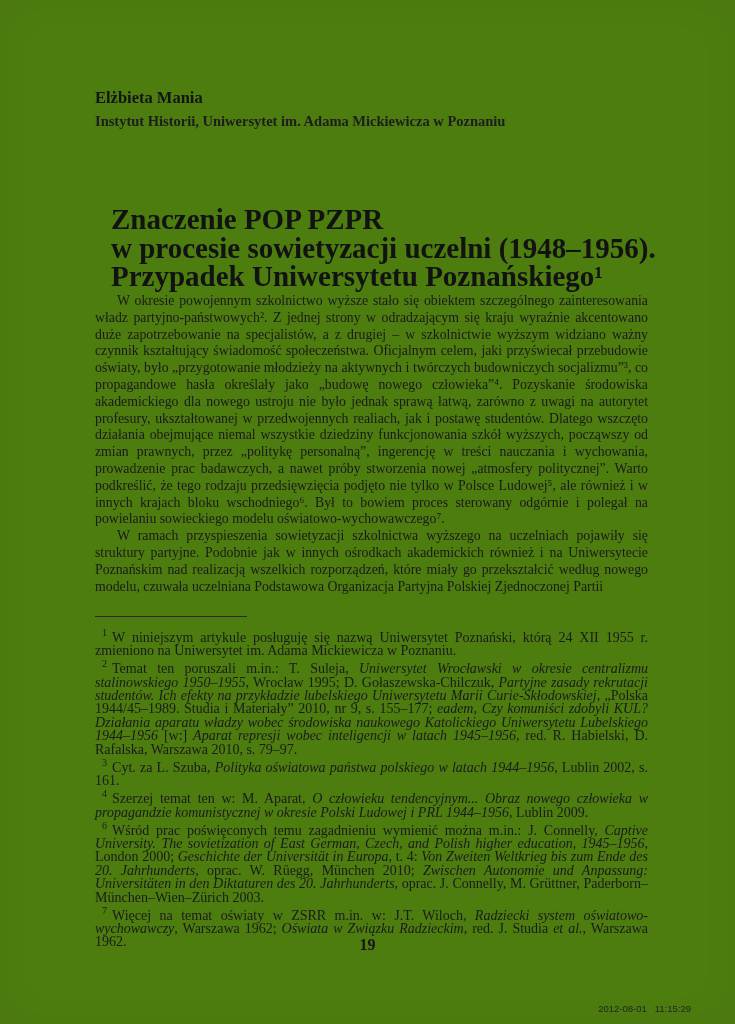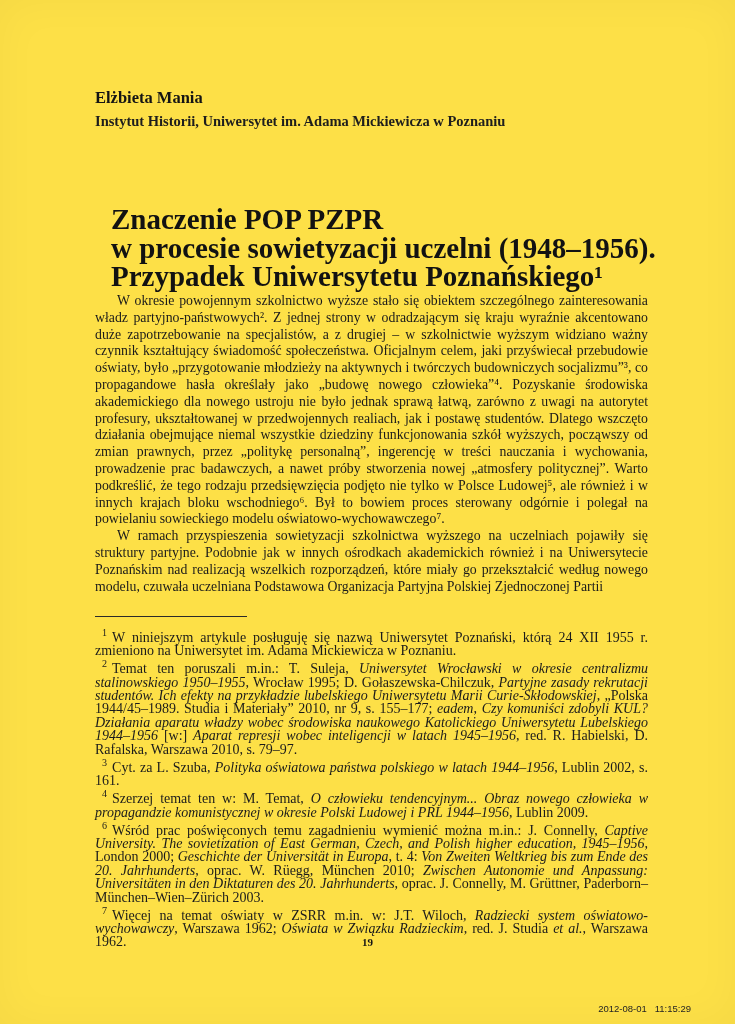--- a/index.html
+++ b/index.html
@@ -1,17 +1,17 @@
 <!DOCTYPE html>
 <html lang="pl"><head>
 <meta charset="utf-8">
 <style>
   html, body { margin:0; padding:0; background:#ffffff; }
   .page {
-    position:relative; width:735px; height:1024px; background:#fde047;
+    position:relative; width:735px; height:1024px; background:#4d7c0f;
     font-family:"Liberation Serif","DejaVu Serif",serif; color:#1c1c1c;
     overflow:hidden; box-shadow: inset 0 0 45px rgba(0,0,0,0.035);
   }
   .author-block { position:absolute; left:95px; top:88px; width:553px; }
   .author-name { font-size:16.5px; font-weight:bold; color:#141414; }
   .author-affiliation { font-size:14.5px; margin-top:5px; color:#1d1d1d;font-weight:bold; }
 
   .title-block {
     position:absolute; left:111px; top:186px; width:548px;
     font-size:29px; line-height:28.5px; font-weight:bold; color:#121212;
@@ -27,21 +27,21 @@
 
   .footnotes-block { position:absolute; left:95px; top:616px; width:553px; color:#1b1b1b; }
   .fn-rule { width:152px; height:0; border:0; border-top:1.3px solid #2a2a2a; margin:0 0 9px 0; }
   .fn-list { font-size:14px; line-height:13.4px; text-align:justify; hyphens:auto; }
   .fn-list p { margin:0; text-indent:7px; }
   .fn-marker { font-size:0.72em; padding-right:5px; }
   .fn-list i { font-style:italic; }
 
   .page-number {
     position:absolute; top:936px; left:0; width:735px; text-align:center;
-    font-size:11px; font-weight:bold; color:#161616;
+    font-size:16px; font-weight:bold; color:#161616;
   }
 
   .print-slug {
     position:absolute; top:1003px; font-size:9.5px;
     font-family:"Liberation Sans","DejaVu Sans",sans-serif; color:#242424;
   }
   .slug-left { left:28px;margin-top:36px; }
   .slug-right { right:44px; }
 </style>
 </head>
@@ -64,21 +64,21 @@
     <p>W okresie powojennym szkolnictwo wyższe stało się obiektem szczególnego zainteresowania władz partyjno-państwowych². Z jednej strony w odradzającym się kraju wyraźnie akcentowano duże zapotrzebowanie na specjalistów, a z drugiej – w szkolnictwie wyższym widziano ważny czynnik kształtujący świadomość społeczeństwa. Oficjalnym celem, jaki przyświecał przebudowie oświaty, było „przygotowanie młodzieży na aktywnych i twórczych budowniczych socjalizmu”³, co propagandowe hasła określały jako „budowę nowego człowieka”⁴. Pozyskanie środowiska akademickiego dla nowego ustroju nie było jednak sprawą łatwą, zarówno z uwagi na autorytet profesury, ukształtowanej w przedwojennych realiach, jak i postawę studentów. Dlatego wszczęto działania obejmujące niemal wszystkie dziedziny funkcjonowania szkół wyższych, począwszy od zmian prawnych, przez „politykę personalną”, ingerencję w treści nauczania i wychowania, prowadzenie prac badawczych, a nawet próby stworzenia nowej „atmosfery politycznej”. Warto podkreślić, że tego rodzaju przedsięwzięcia podjęto nie tylko w Polsce Ludowej⁵, ale również i w innych krajach bloku wschodniego⁶. Był to bowiem proces sterowany odgórnie i polegał na powielaniu sowieckiego modelu oświatowo-wychowawczego⁷.</p>
     <p>W ramach przyspieszenia sowietyzacji szkolnictwa wyższego na uczelniach pojawiły się struktury partyjne. Podobnie jak w innych ośrodkach akademickich również i na Uniwersytecie Poznańskim nad realizacją wszelkich rozporządzeń, które miały go przekształcić według nowego modelu, czuwała uczelniana Podstawowa Organizacja Partyjna Polskiej Zjednoczonej Partii</p>
   </div>
 
   <div class="footnotes-block">
     <hr class="fn-rule">
     <div class="fn-list">
       <p><sup class="fn-marker">1</sup><span><span>W niniejszym artykule posługuję się nazwą Uniwersytet Poznański, którą 24 XII 1955 r. zmieniono na Uniwersytet im. Adama Mickiewicza w Poznaniu.</span></span></p>
       <p><sup class="fn-marker">2</sup><span><span>Temat ten poruszali m.in.: T. Suleja, </span><i>Uniwersytet Wrocławski w okresie centralizmu stalinowskiego 1950–1955</i><span>, Wrocław 1995; D. Gołaszewska-Chilczuk, </span><i>Partyjne zasady rekrutacji studentów. Ich efekty na przykładzie lubelskiego Uniwersytetu Marii Curie-Skłodowskiej</i><span>, „Polska 1944/45–1989. Studia i Materiały” 2010, nr 9, s. 155–177; </span><i>eadem</i><span>, </span><i>Czy komuniści zdobyli KUL? Działania aparatu władzy wobec środowiska naukowego Katolickiego Uniwersytetu Lubelskiego 1944–1956</i><span> [w:] </span><i>Aparat represji wobec inteligencji w latach 1945–1956</i><span>, red. R. Habielski, D. Rafalska, Warszawa 2010, s. 79–97.</span></span></p>
       <p><sup class="fn-marker">3</sup><span><span>Cyt. za L. Szuba, </span><i>Polityka oświatowa państwa polskiego w latach 1944–1956</i><span>, Lublin 2002, s. 161.</span></span></p>
-      <p><sup class="fn-marker">4</sup><span><span>Szerzej temat ten w: M. Temat, </span><i>O człowieku tendencyjnym... Obraz nowego człowieka w propagandzie komunistycznej w okresie Polski Ludowej i PRL 1944–1956</i><span>, Lublin 2009.</span></span></p>
+      <p><sup class="fn-marker">4</sup><span><span>Szerzej temat ten w: M. Aparat, </span><i>O człowieku tendencyjnym... Obraz nowego człowieka w propagandzie komunistycznej w okresie Polski Ludowej i PRL 1944–1956</i><span>, Lublin 2009.</span></span></p>
       <p><sup class="fn-marker">6</sup><span><span>Wśród prac poświęconych temu zagadnieniu wymienić można m.in.: J. Connelly, </span><i>Captive University. The sovietization of East German, Czech, and Polish higher education, 1945–1956</i><span>, London 2000; </span><i>Geschichte der Universität in Europa</i><span>, t. 4: </span><i>Von Zweiten Weltkrieg bis zum Ende des 20. Jahrhunderts</i><span>, oprac. W. Rüegg, München 2010; </span><i>Zwischen Autonomie und Anpassung: Universitäten in den Diktaturen des 20. Jahrhunderts</i><span>, oprac. J. Connelly, M. Grüttner, Paderborn–München–Wien–Zürich 2003.</span></span></p>
       <p><sup class="fn-marker">7</sup><span><span>Więcej na temat oświaty w ZSRR m.in. w: J.T. Wiloch, </span><i>Radziecki system oświatowo-wychowawczy</i><span>, Warszawa 1962; </span><i>Oświata w Związku Radzieckim</i><span>, red. J. Studia </span><i>et al.</i><span>, Warszawa 1962.</span></span></p>
     </div>
   </div>
 
   <div class="page-number">19</div>
 
   <div class="print-slug slug-left">Skola Letnia IPN_5_2011.indd&nbsp;&nbsp;&nbsp;19</div>
   <div class="print-slug slug-right">2012-08-01&nbsp;&nbsp;&nbsp;11:15:29</div>
 

